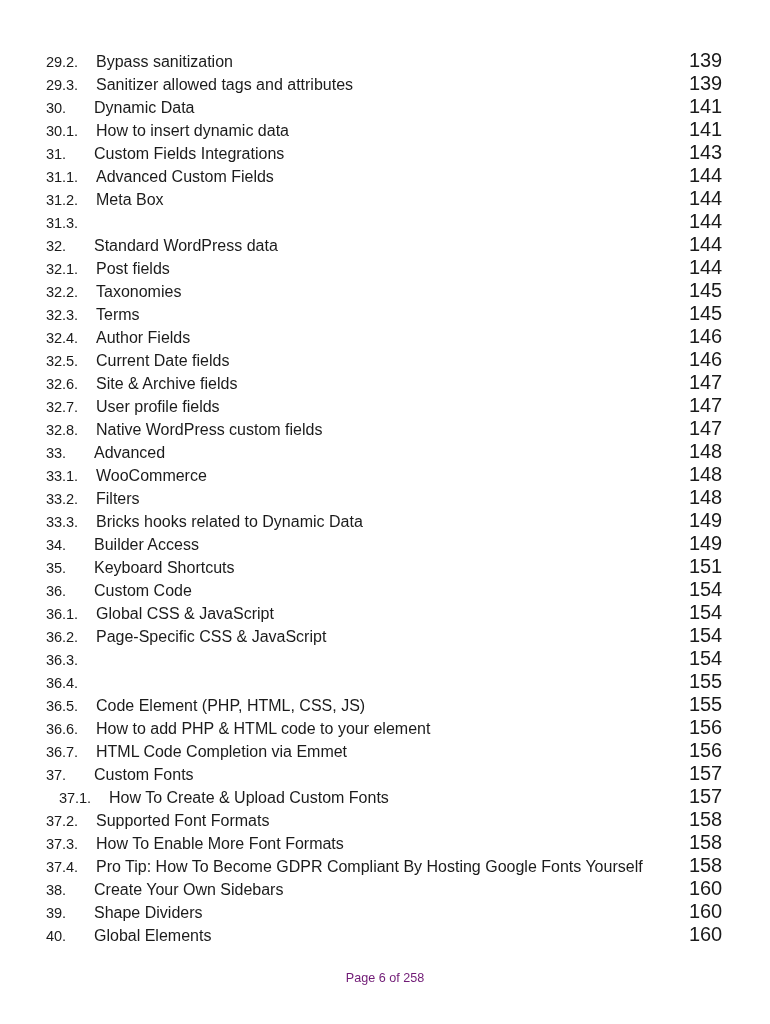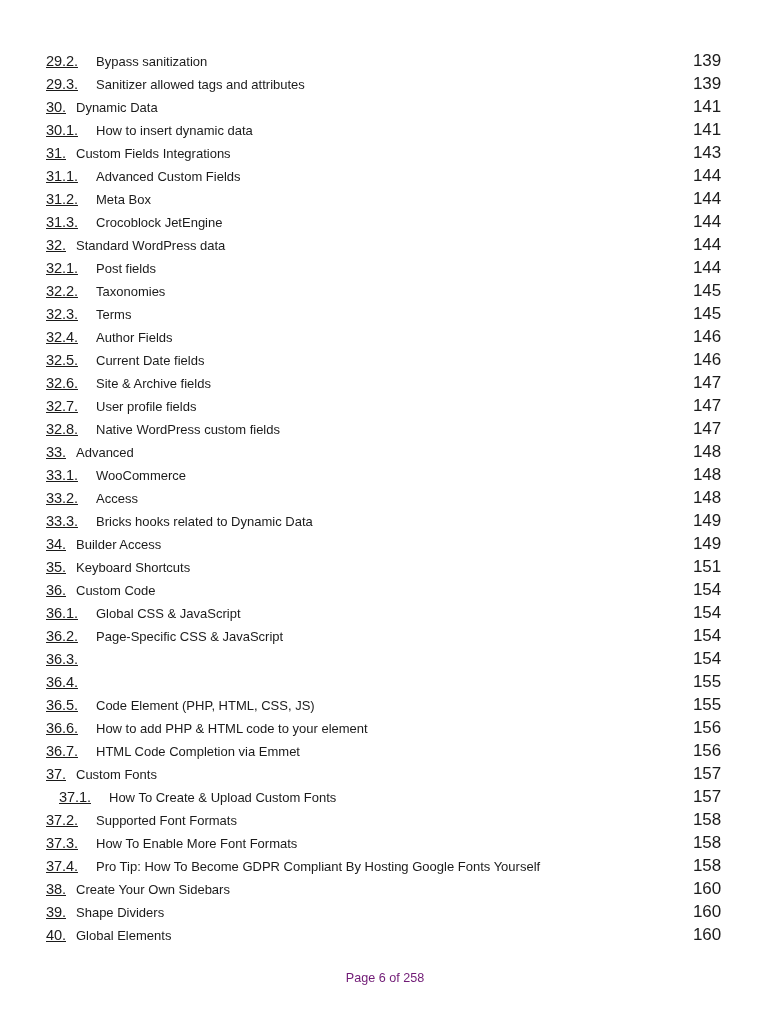--- a/index.html
+++ b/index.html
@@ -35,55 +35,54 @@
     align-items: baseline;
     height: 23px;
     font-size: 14.6px;
     line-height: 23px;
     white-space: nowrap;
   }
   .toc-num {
     flex: 0 0 auto;
     font-size: 14.6px;
     letter-spacing: -0.1px;
-    text-decoration: underline;
   }
   
   .lvl1 .toc-num {
     min-width: 27px;
   }
   .lvl1 .toc-title {
-    margin-left: 3px;
+    margin-left: 21px;
   }
   
   .lvl2 .toc-num {
     min-width: 45px;
   }
   .lvl2 .toc-title {
     margin-left: 5px;
   }
   
   .lvl2.extra-indent {
     padding-left: 13px;
   }
   .lvl2.extra-indent .toc-num {
     min-width: 45px;
   }
   .toc-title {
     flex: 0 0 auto;
-    font-size: 13px;
+    font-size: 16px;
   }
   .toc-dots {
     flex: 1 1 auto;
   }
   .toc-page {
     flex: 0 0 auto;
-    text-align: center;
+    text-align: left;
     min-width: 30px;
-    font-size: 17px;
+    font-size: 20px;
     letter-spacing: -0.1px;
   }
   .footer {
     position: absolute;
     left: 0;
     right: 0;
     top: 971px;
     text-align: center;
     font-size: 12.6px;
     color: #701a75;
@@ -132,21 +131,20 @@
         <span class="toc-page">144</span>
       </div>
       <div class="toc-row lvl2">
         <span class="toc-num">31.2.</span>
         <span class="toc-title">Meta Box</span>
         <span class="toc-dots"></span>
         <span class="toc-page">144</span>
       </div>
       <div class="toc-row lvl2">
         <span class="toc-num">31.3.</span>
-        <span class="toc-title">Crocoblock JetEngine</span>
         <span class="toc-dots"></span>
         <span class="toc-page">144</span>
       </div>
       <div class="toc-row lvl1">
         <span class="toc-num">32.</span>
         <span class="toc-title">Standard WordPress data</span>
         <span class="toc-dots"></span>
         <span class="toc-page">144</span>
       </div>
       <div class="toc-row lvl2">
@@ -204,21 +202,21 @@
         <span class="toc-page">148</span>
       </div>
       <div class="toc-row lvl2">
         <span class="toc-num">33.1.</span>
         <span class="toc-title">WooCommerce</span>
         <span class="toc-dots"></span>
         <span class="toc-page">148</span>
       </div>
       <div class="toc-row lvl2">
         <span class="toc-num">33.2.</span>
-        <span class="toc-title">Access</span>
+        <span class="toc-title">Filters</span>
         <span class="toc-dots"></span>
         <span class="toc-page">148</span>
       </div>
       <div class="toc-row lvl2">
         <span class="toc-num">33.3.</span>
         <span class="toc-title">Bricks hooks related to Dynamic Data</span>
         <span class="toc-dots"></span>
         <span class="toc-page">149</span>
       </div>
       <div class="toc-row lvl1">

